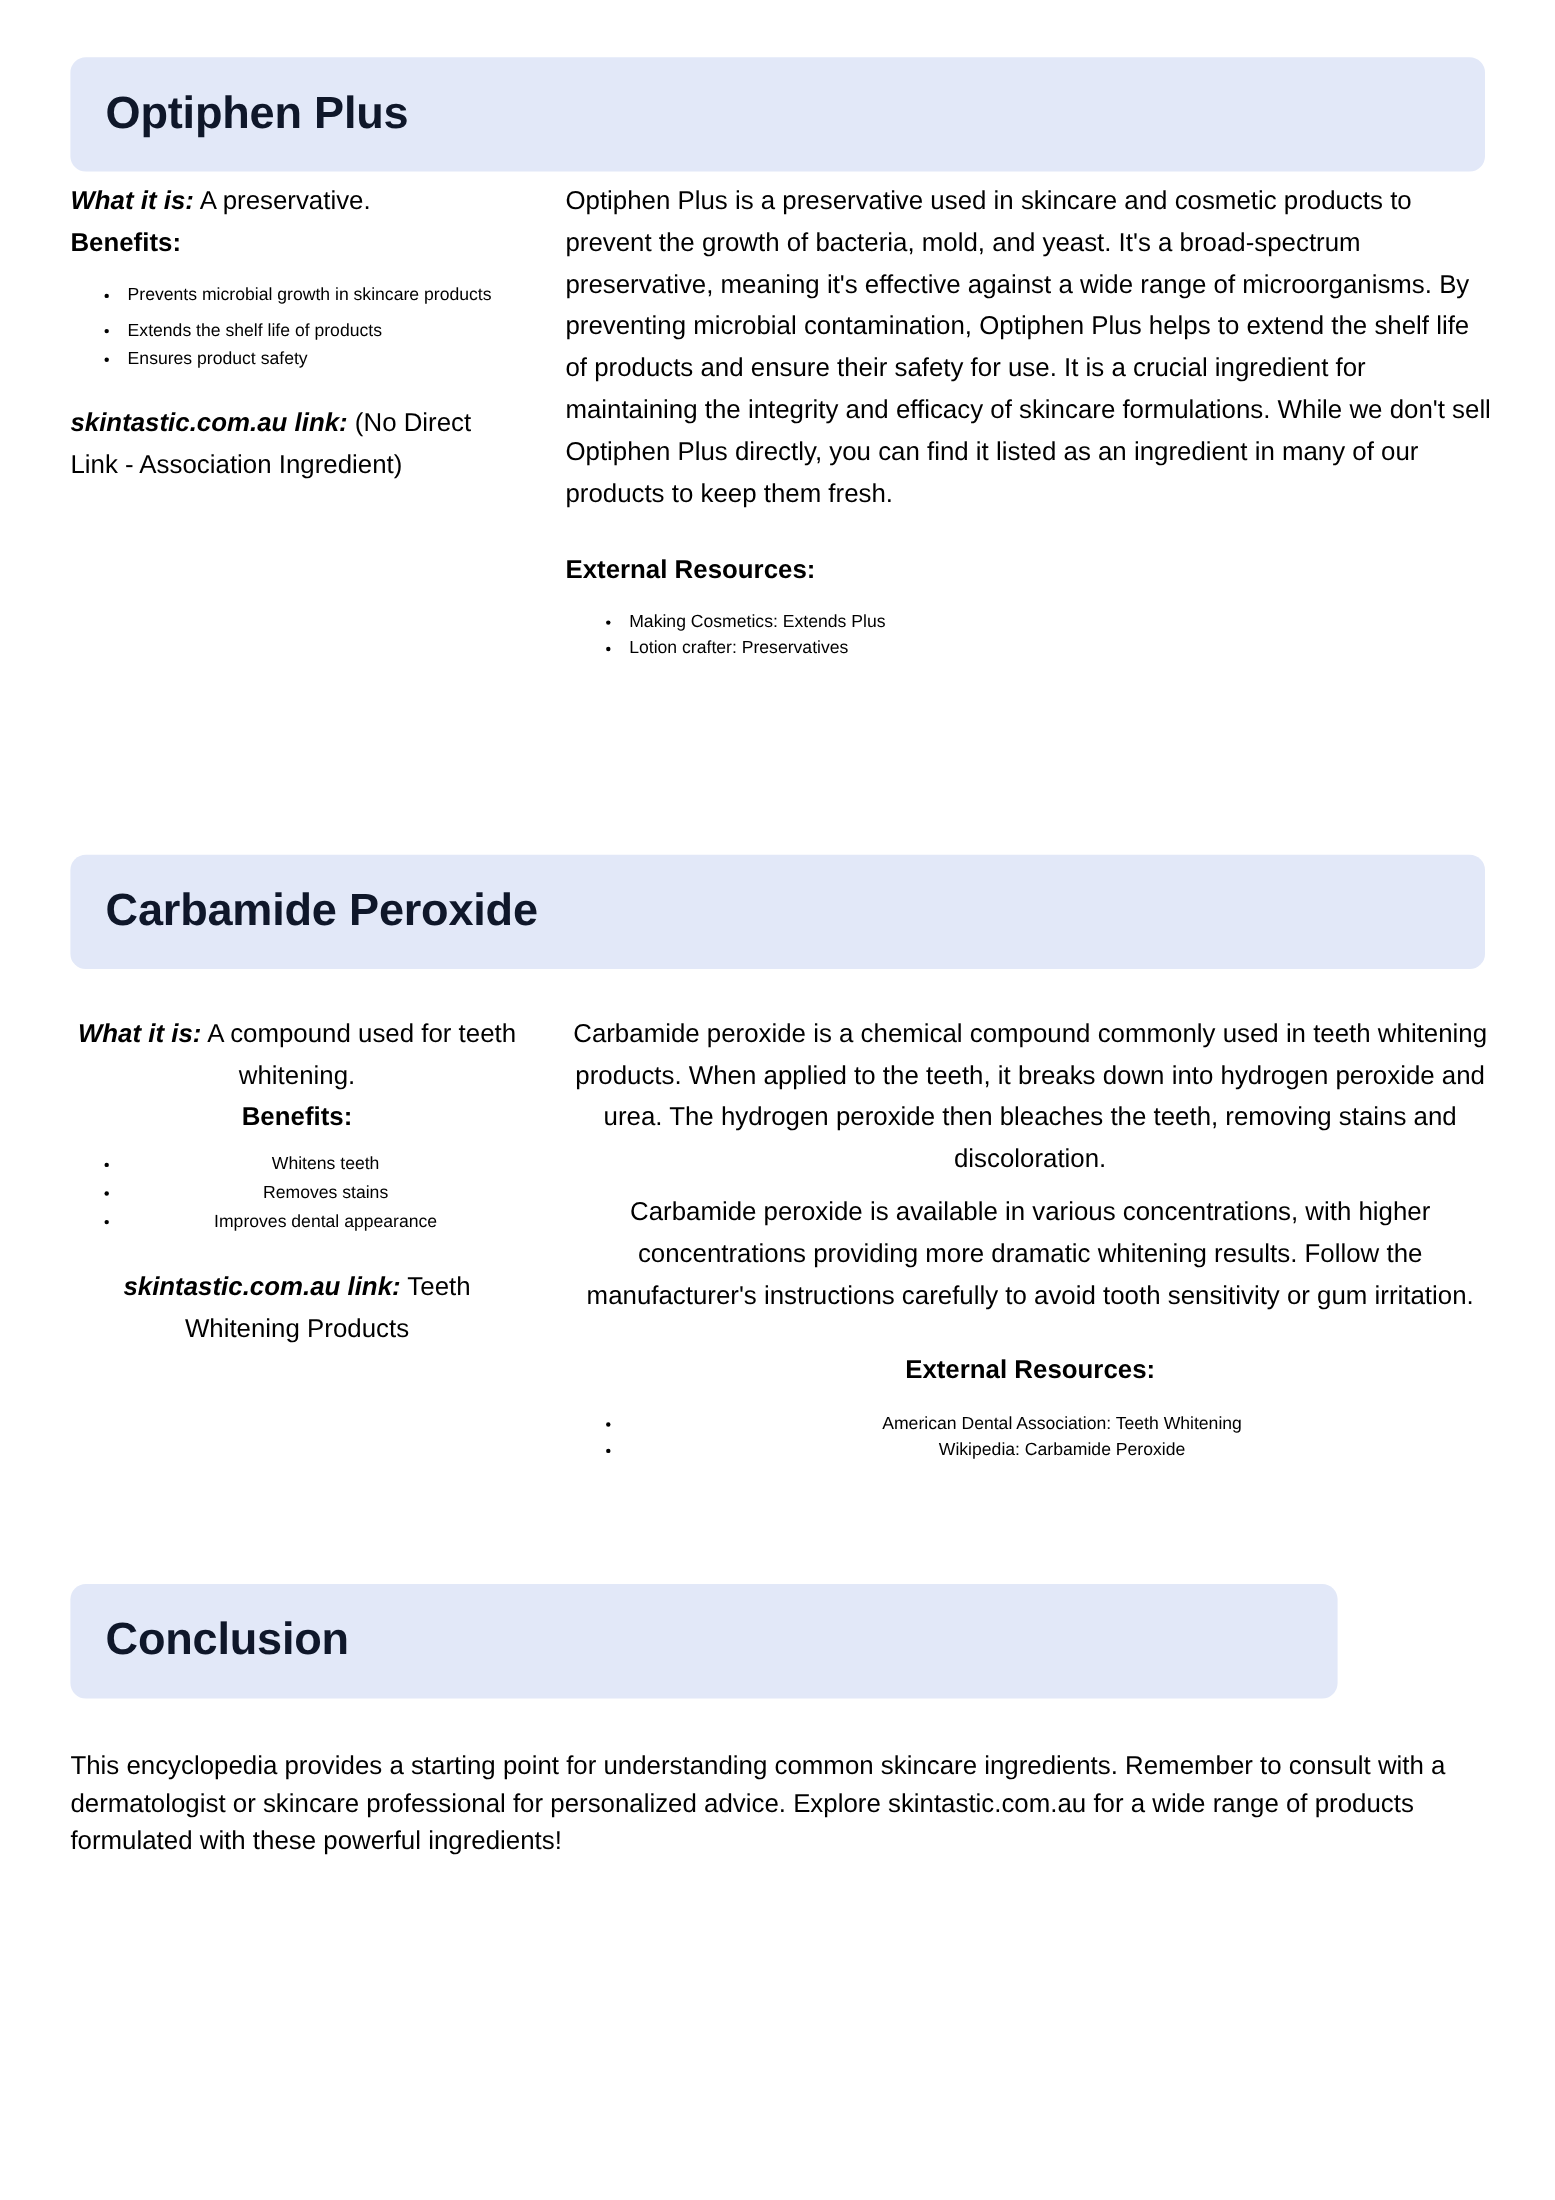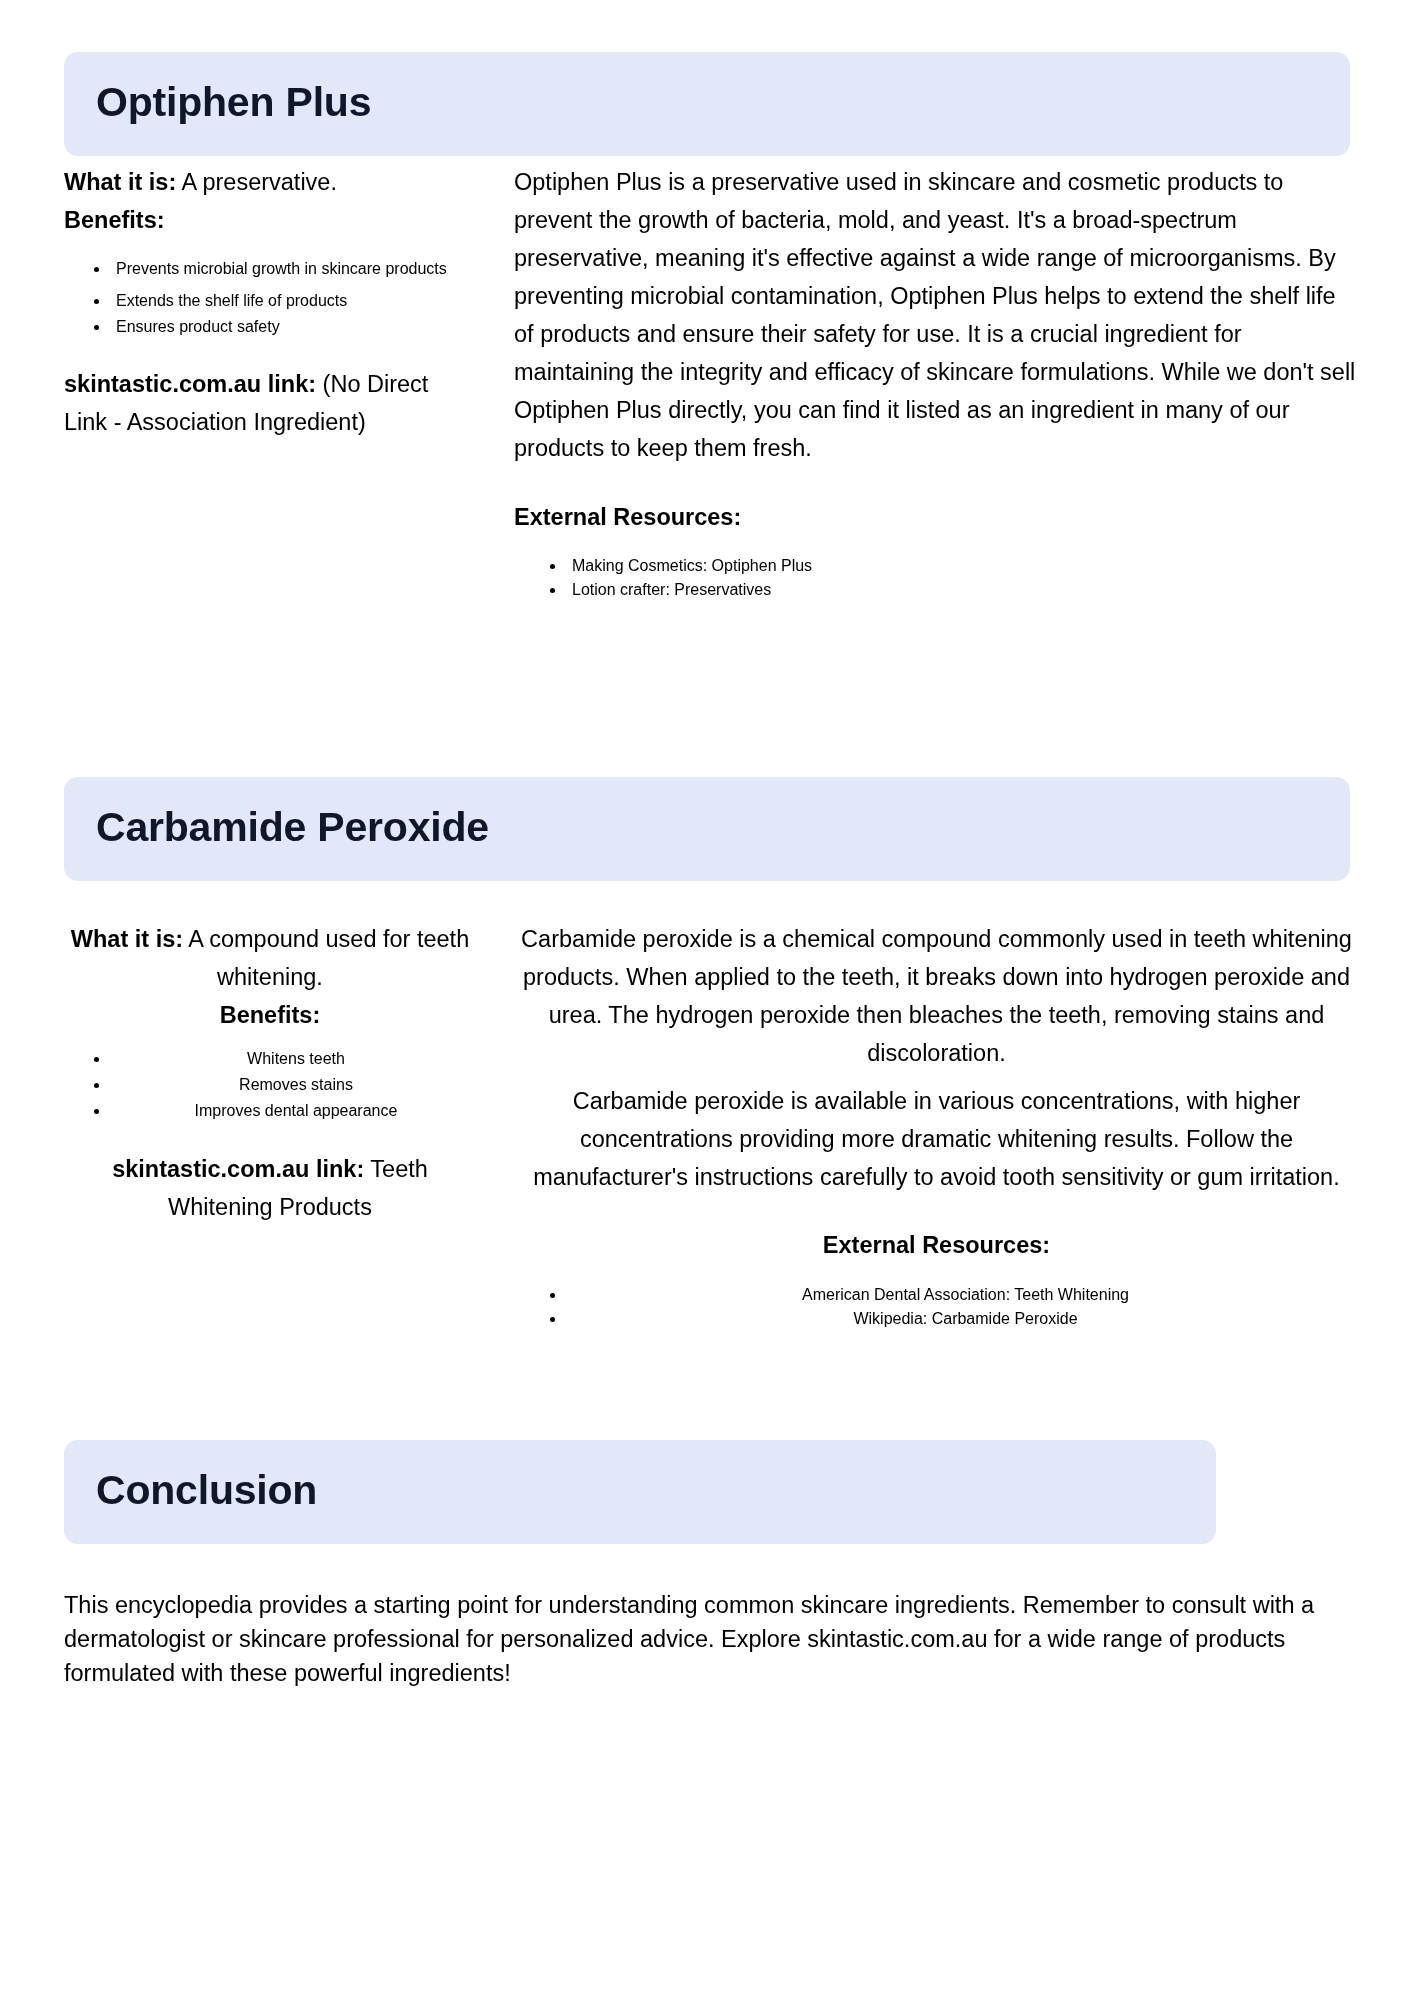--- a/index.html
+++ b/index.html
@@ -59,21 +59,21 @@
     width: 845px;
   }
 
   p {
     margin: 0;
     font-size: 23.5px;
     line-height: 1.62;
   }
   .p-gap { margin-top: 26px; }
 
-  b, .bold { font-weight: bold; }
+  b, .bold { font-weight: bold; font-style: italic; }
 
   ul {
     margin: 12px 0 0 0;
     padding: 0 0 0 46px;
     list-style: disc;
   }
   ul li {
     font-size: 16px;
     line-height: 1.62;
     margin: 0;
@@ -134,21 +134,21 @@
 
       <p class="p-gap"><b class="bold">skintastic.com.au link:</b><span> (No Direct Link - Association Ingredient)</span></p>
     </div>
 
     <div class="col-right">
       <p>Optiphen Plus is a preservative used in skincare and cosmetic products to prevent the growth of bacteria, mold, and yeast. It's a broad-spectrum preservative, meaning it's effective against a wide range of microorganisms. By preventing microbial contamination, Optiphen Plus helps to extend the shelf life of products and ensure their safety for use. It is a crucial ingredient for maintaining the integrity and efficacy of skincare formulations. While we don't sell Optiphen Plus directly, you can find it listed as an ingredient in many of our products to keep them fresh.</p>
 
       <p class="sub-head" style="margin-top:30px">External Resources:</p>
 
       <ul class="res">
-        <li>Making Cosmetics: Optiphen Plus</li>
+        <li>Making Cosmetics: Extends Plus</li>
         <li>Lotion crafter: Preservatives</li>
       </ul>
     </div>
   </div>
 
   <div class="section-header" id="card-carbamide-header">
     <h1>Carbamide Peroxide</h1>
   </div>
 
   <div class="card-body" id="card-carbamide-body">

